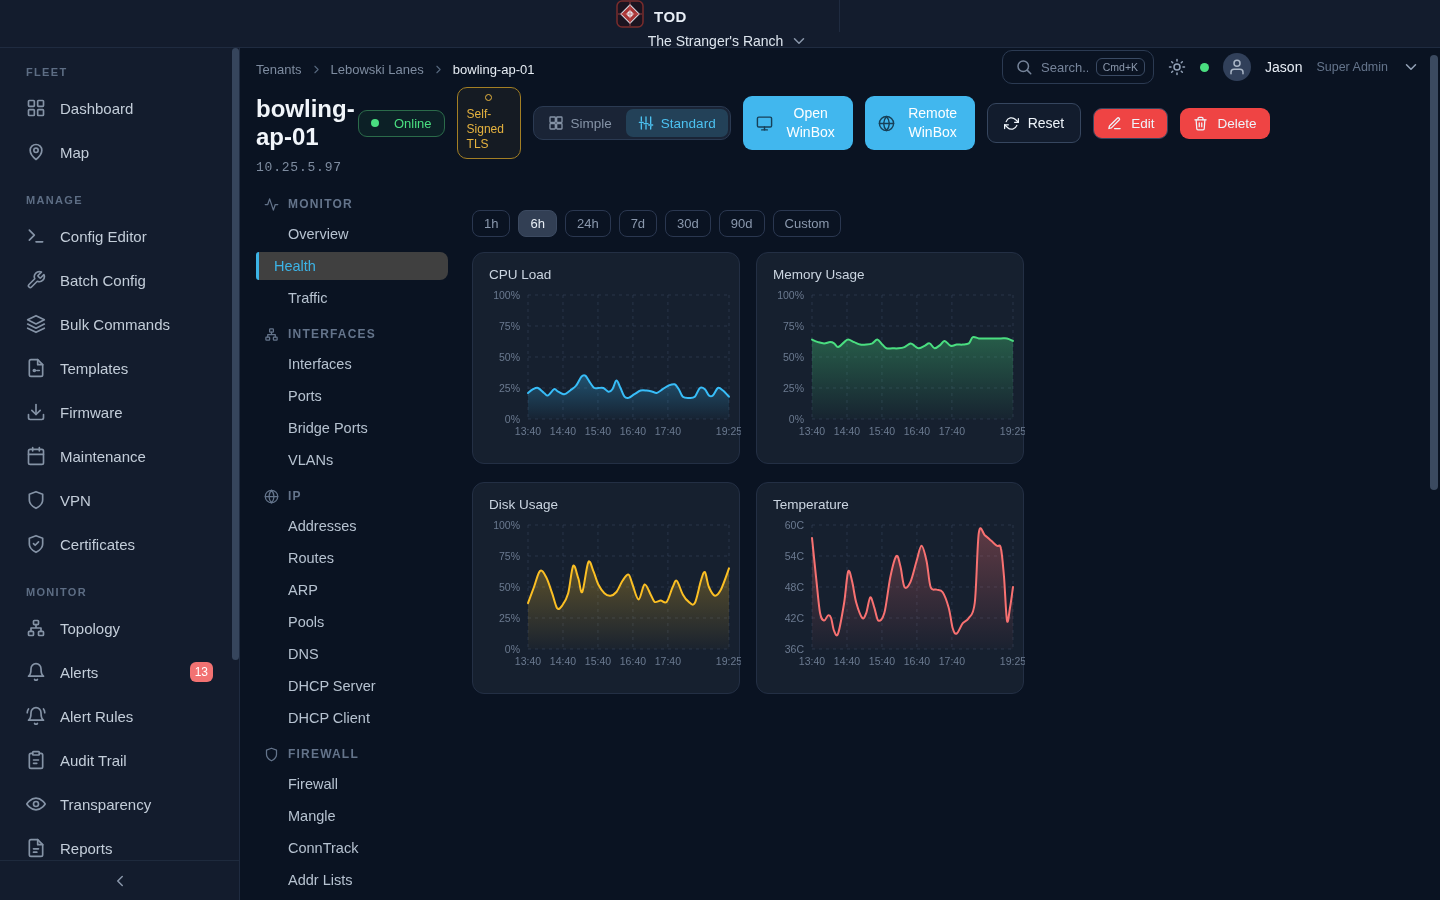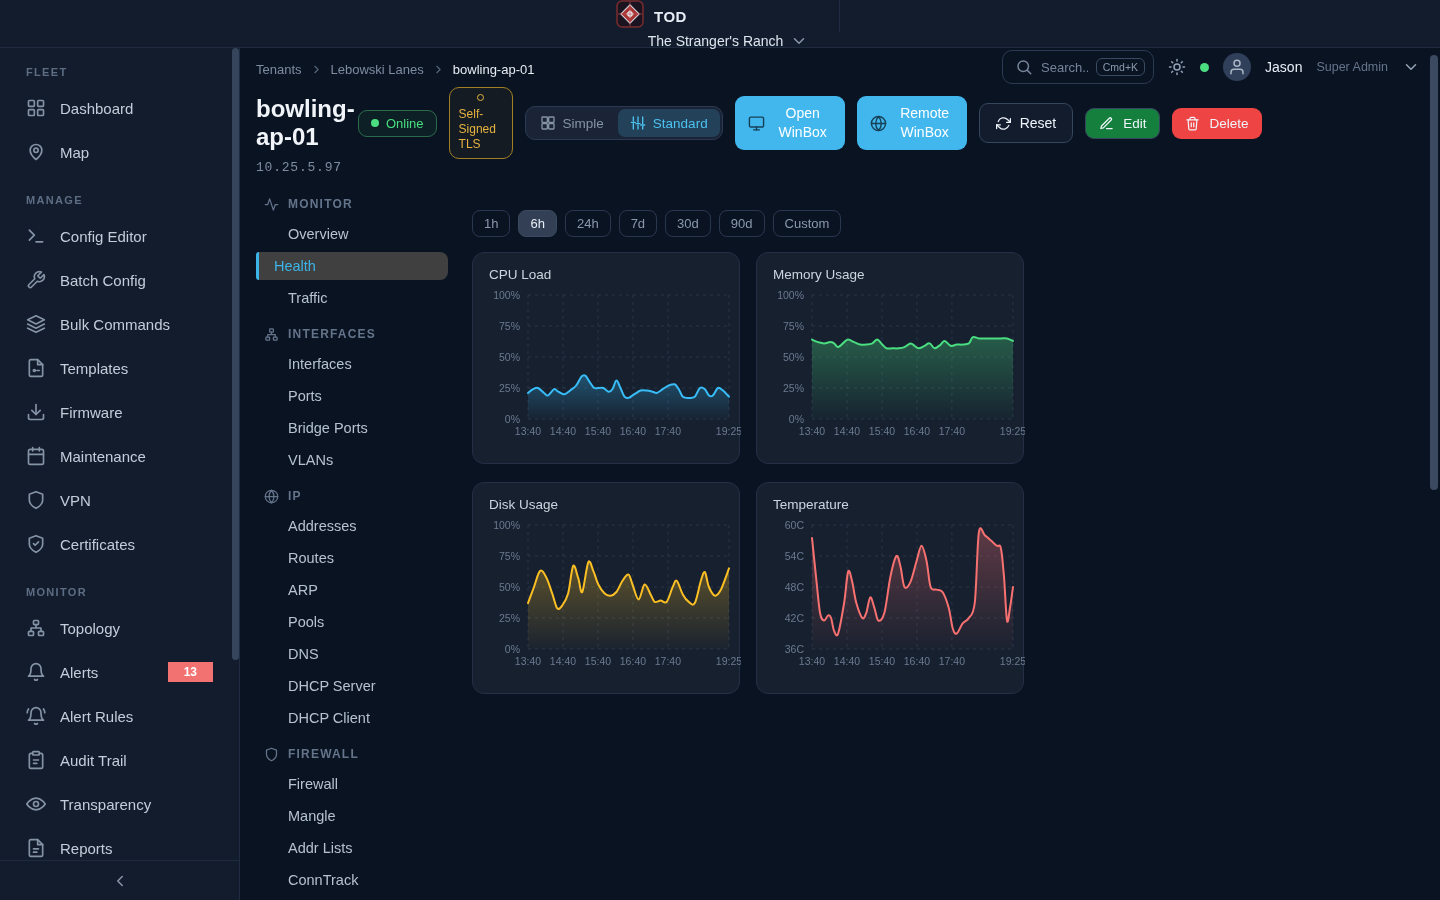--- a/index.html
+++ b/index.html
@@ -32,42 +32,42 @@
   
   .sidebar { position:absolute; left:0; top:48px; width:240px; height:852px;
     background:#131c2d; border-right:1px solid #1f2b40; }
   .side-scroll { position:absolute; right:0; top:0; width:7px; height:612px;
     background:#36455c; border-radius:4px; }
   .side-section { padding:18px 12px 2px; }
   .side-label { font-size:11px; letter-spacing:.12em; color:#5d6d84; margin:0 14px 8px; font-weight:bold; }
   .side-item { height:44px; display:flex; align-items:center; gap:14px; padding:0 14px;
     border-radius:8px; color:#c3cdd9; font-size:15px; cursor:pointer; }
   .side-item .icn { color:#8593a6; }
-  .side-badge { margin-left:auto; background:#f27272; color:#fff; font-size:12px; font-weight:bold;
-    border-radius:0; padding:3px 16px; }
+  .side-badge { margin-left:auto; background:#f27272; color:#fff; font-size:12px; font-weight:normal;
+    border-radius:6px; padding:3px 5px; }
   .side-footer { position:absolute; left:0; bottom:0; width:100%; height:40px;
     border-top:1px solid #1e2a3d; display:flex; align-items:center; justify-content:center;
     color:#8a97ab; cursor:pointer; }
 
   
   .main { position:absolute; left:240px; top:48px; width:1200px; height:852px; overflow:hidden; }
   .main-scroll { position:absolute; right:2px; top:7px; width:8px; height:435px;
     background:#3b4a60; border-radius:4px; }
   .breadcrumb { position:absolute; left:16px; top:14px; display:flex; align-items:center;
     gap:8px; font-size:13px; color:#7e8ca0; }
   .breadcrumb .crumb-last { color:#e6ecf3; }
   .breadcrumb .icn { color:#56677e; }
 
   .device-header { position:absolute; left:16px; top:46px; height:58px;
     display:flex; align-items:center; gap:12px; }
   .device-name { width:90px; font-size:24px; font-weight:bold; line-height:1.17; color:#f1f5fa; }
   .device-ip { position:absolute; left:16px; top:112px; font-family:"Liberation Mono",monospace;
     font-size:13px; color:#7e8ca0; letter-spacing:.06em; }
 
-  .pill-online { display:flex; align-items:center; gap:7px; border:1px solid #2b6b4a;
+  .pill-online { display:flex; align-items:center; gap:15px; border:1px solid #2b6b4a;
     background:rgba(34,197,94,.08); color:#4ade80; font-size:13px; padding:5px 12px; border-radius:9px; }
   .pill-online .dot { width:8px; height:8px; border-radius:50%; background:#4ade80; }
   .pill-tls { display:flex; align-items:center; gap:6px; border:1px solid #a37f24;
     background:rgba(230,179,63,.05); color:#e6b33f; font-size:12px; line-height:1.25;
     padding:6px 9px; border-radius:10px;flex-direction:column; }
   .pill-tls .txt { width:44px; }
   .tls-ic { width:7px; height:7px; border:1.4px solid #e6b33f; border-radius:50%; flex:none; }
 
   .seg { display:flex; align-items:center; gap:2px; background:#1a2436; border:1px solid #2b3a52;
     border-radius:10px; padding:2px; }
@@ -75,21 +75,21 @@
     padding:6px 12px; border-radius:7px; cursor:pointer; background:transparent; border:none;
     font-family:"Liberation Sans",sans-serif; }
   .seg-btn.active { background:#234158; color:#4cc2f1; }
 
   .btn { display:flex; align-items:center; gap:9px; border-radius:9px; cursor:pointer;
     font-family:"Liberation Sans",sans-serif; font-size:14px; border:none; color:#eef4fa; }
   .btn-primary { background:#41b7ee; color:#fdfeff; height:54px; padding:0 13px; }
   .btn-primary .icn { color:#174058; }
   .btn-primary .lbl { width:58px; text-align:center; line-height:1.35; }
   .btn-outline { background:#121c2d; border:1px solid #36465f; height:40px; padding:0 16px; }
-  .btn-sm { background:#15803d; border:1px solid #36465f; height:31px; padding:0 13px; font-size:13.5px; }
+  .btn-sm { background:#ef4444; border:1px solid #36465f; height:31px; padding:0 13px; font-size:13.5px; }
   .btn-danger { background:#ef4444; height:31px; padding:0 13px; font-size:13.5px; }
 
   
   .subnav { position:absolute; left:16px; top:146px; width:192px; }
   .subnav-header { display:flex; align-items:center; gap:9px; height:20px; margin:12px 0 6px 8px;
     color:#64748b; font-size:12px; letter-spacing:.1em; font-weight:bold; }
   .subnav-header:first-child { margin-top:0; }
   .subnav-item { height:28px; margin-bottom:4px; display:flex; align-items:center;
     padding-left:32px; font-size:14.5px; color:#b6c2d0; border-radius:8px; cursor:pointer; }
   .subnav-item.active { background:#404040; color:#3cb4e7; border-left:3px solid #3cb4e7;
@@ -503,22 +503,22 @@
       <div class="subnav-header">
         <span class="icn" style="display: inline-flex; width: 15px; height: 15px; flex: 0 0 auto;">
           <svg viewBox="0 0 24 24" fill="none" stroke="currentColor" stroke-width="2" stroke-linecap="round" stroke-linejoin="round" width="100%" height="100%">
             <path d="M12 22s8-4 8-10V5l-8-3-8 3v7c0 6 8 10 8 10z"></path>
           </svg>
         </span>
         <span>FIREWALL</span>
       </div>
       <div class="subnav-item">Firewall</div>
       <div class="subnav-item">Mangle</div>
+      <div class="subnav-item">ConnTrack</div>
       <div class="subnav-item">Addr Lists</div>
-      <div class="subnav-item">ConnTrack</div>
     </div>
 
   <div class="time-pills" id="time-pills">
       <button class="pill-time">1h</button>
       <button class="pill-time active">6h</button>
       <button class="pill-time">24h</button>
       <button class="pill-time">7d</button>
       <button class="pill-time">30d</button>
       <button class="pill-time">90d</button>
       <button class="pill-time">Custom</button>

